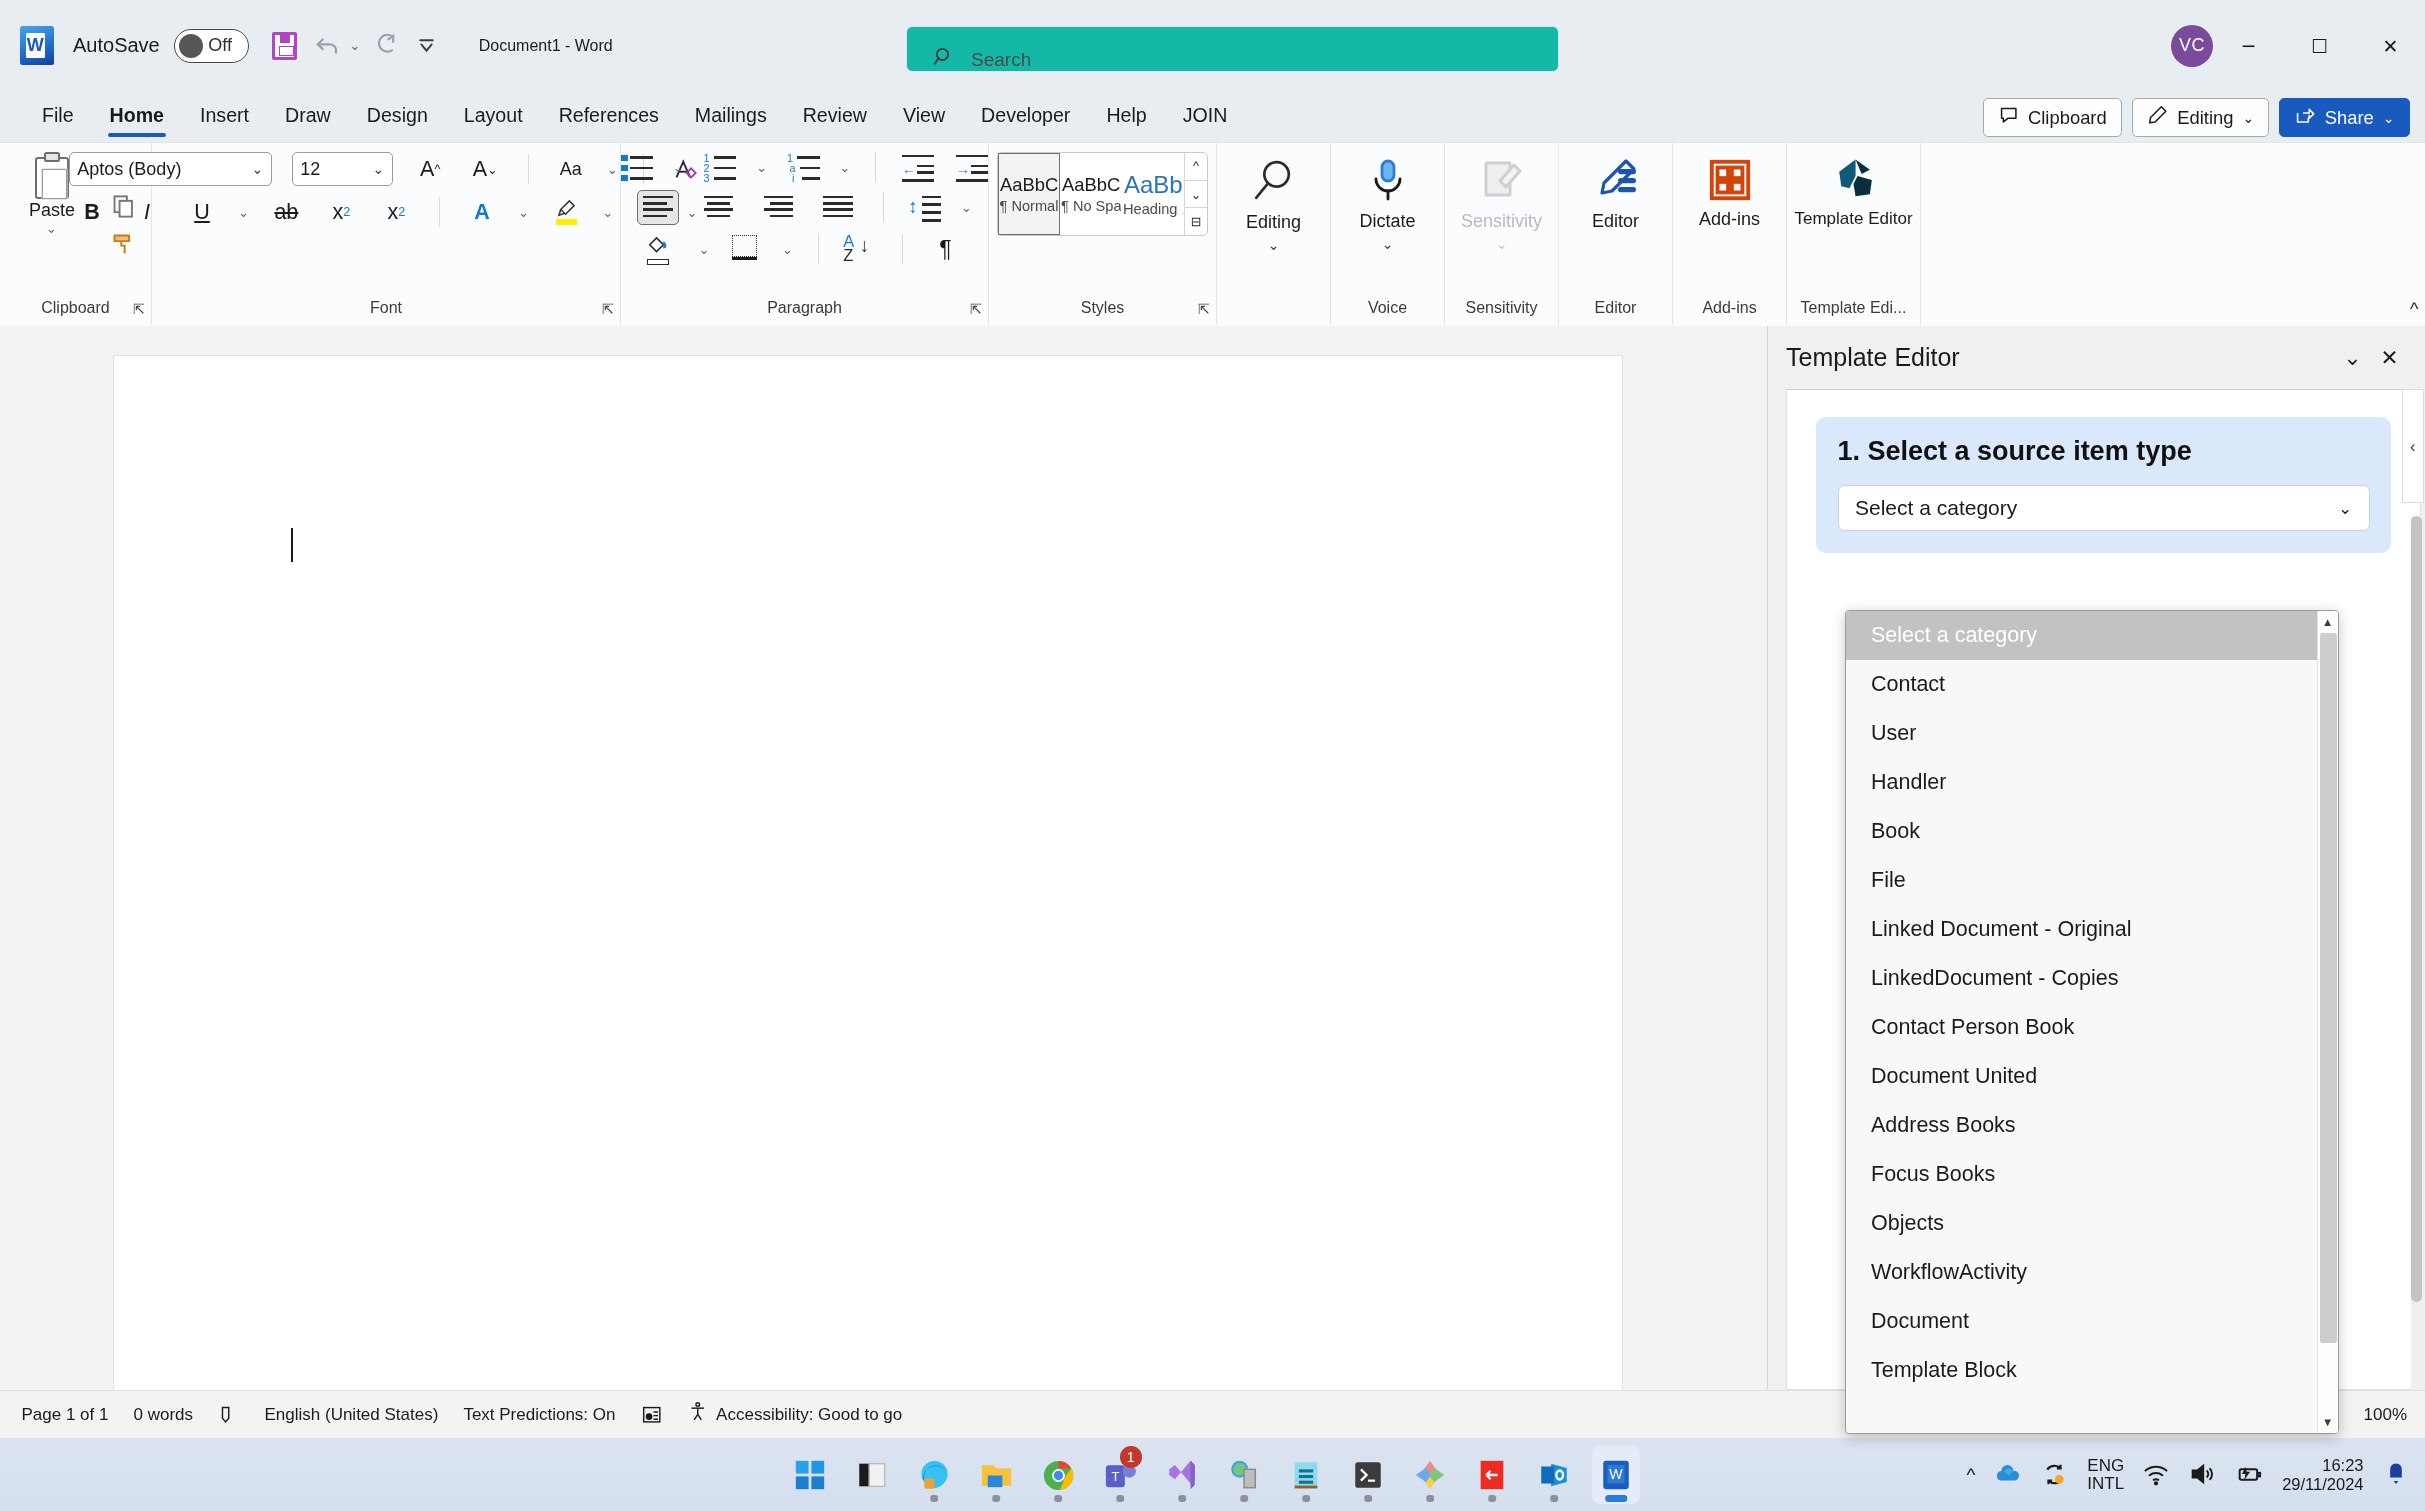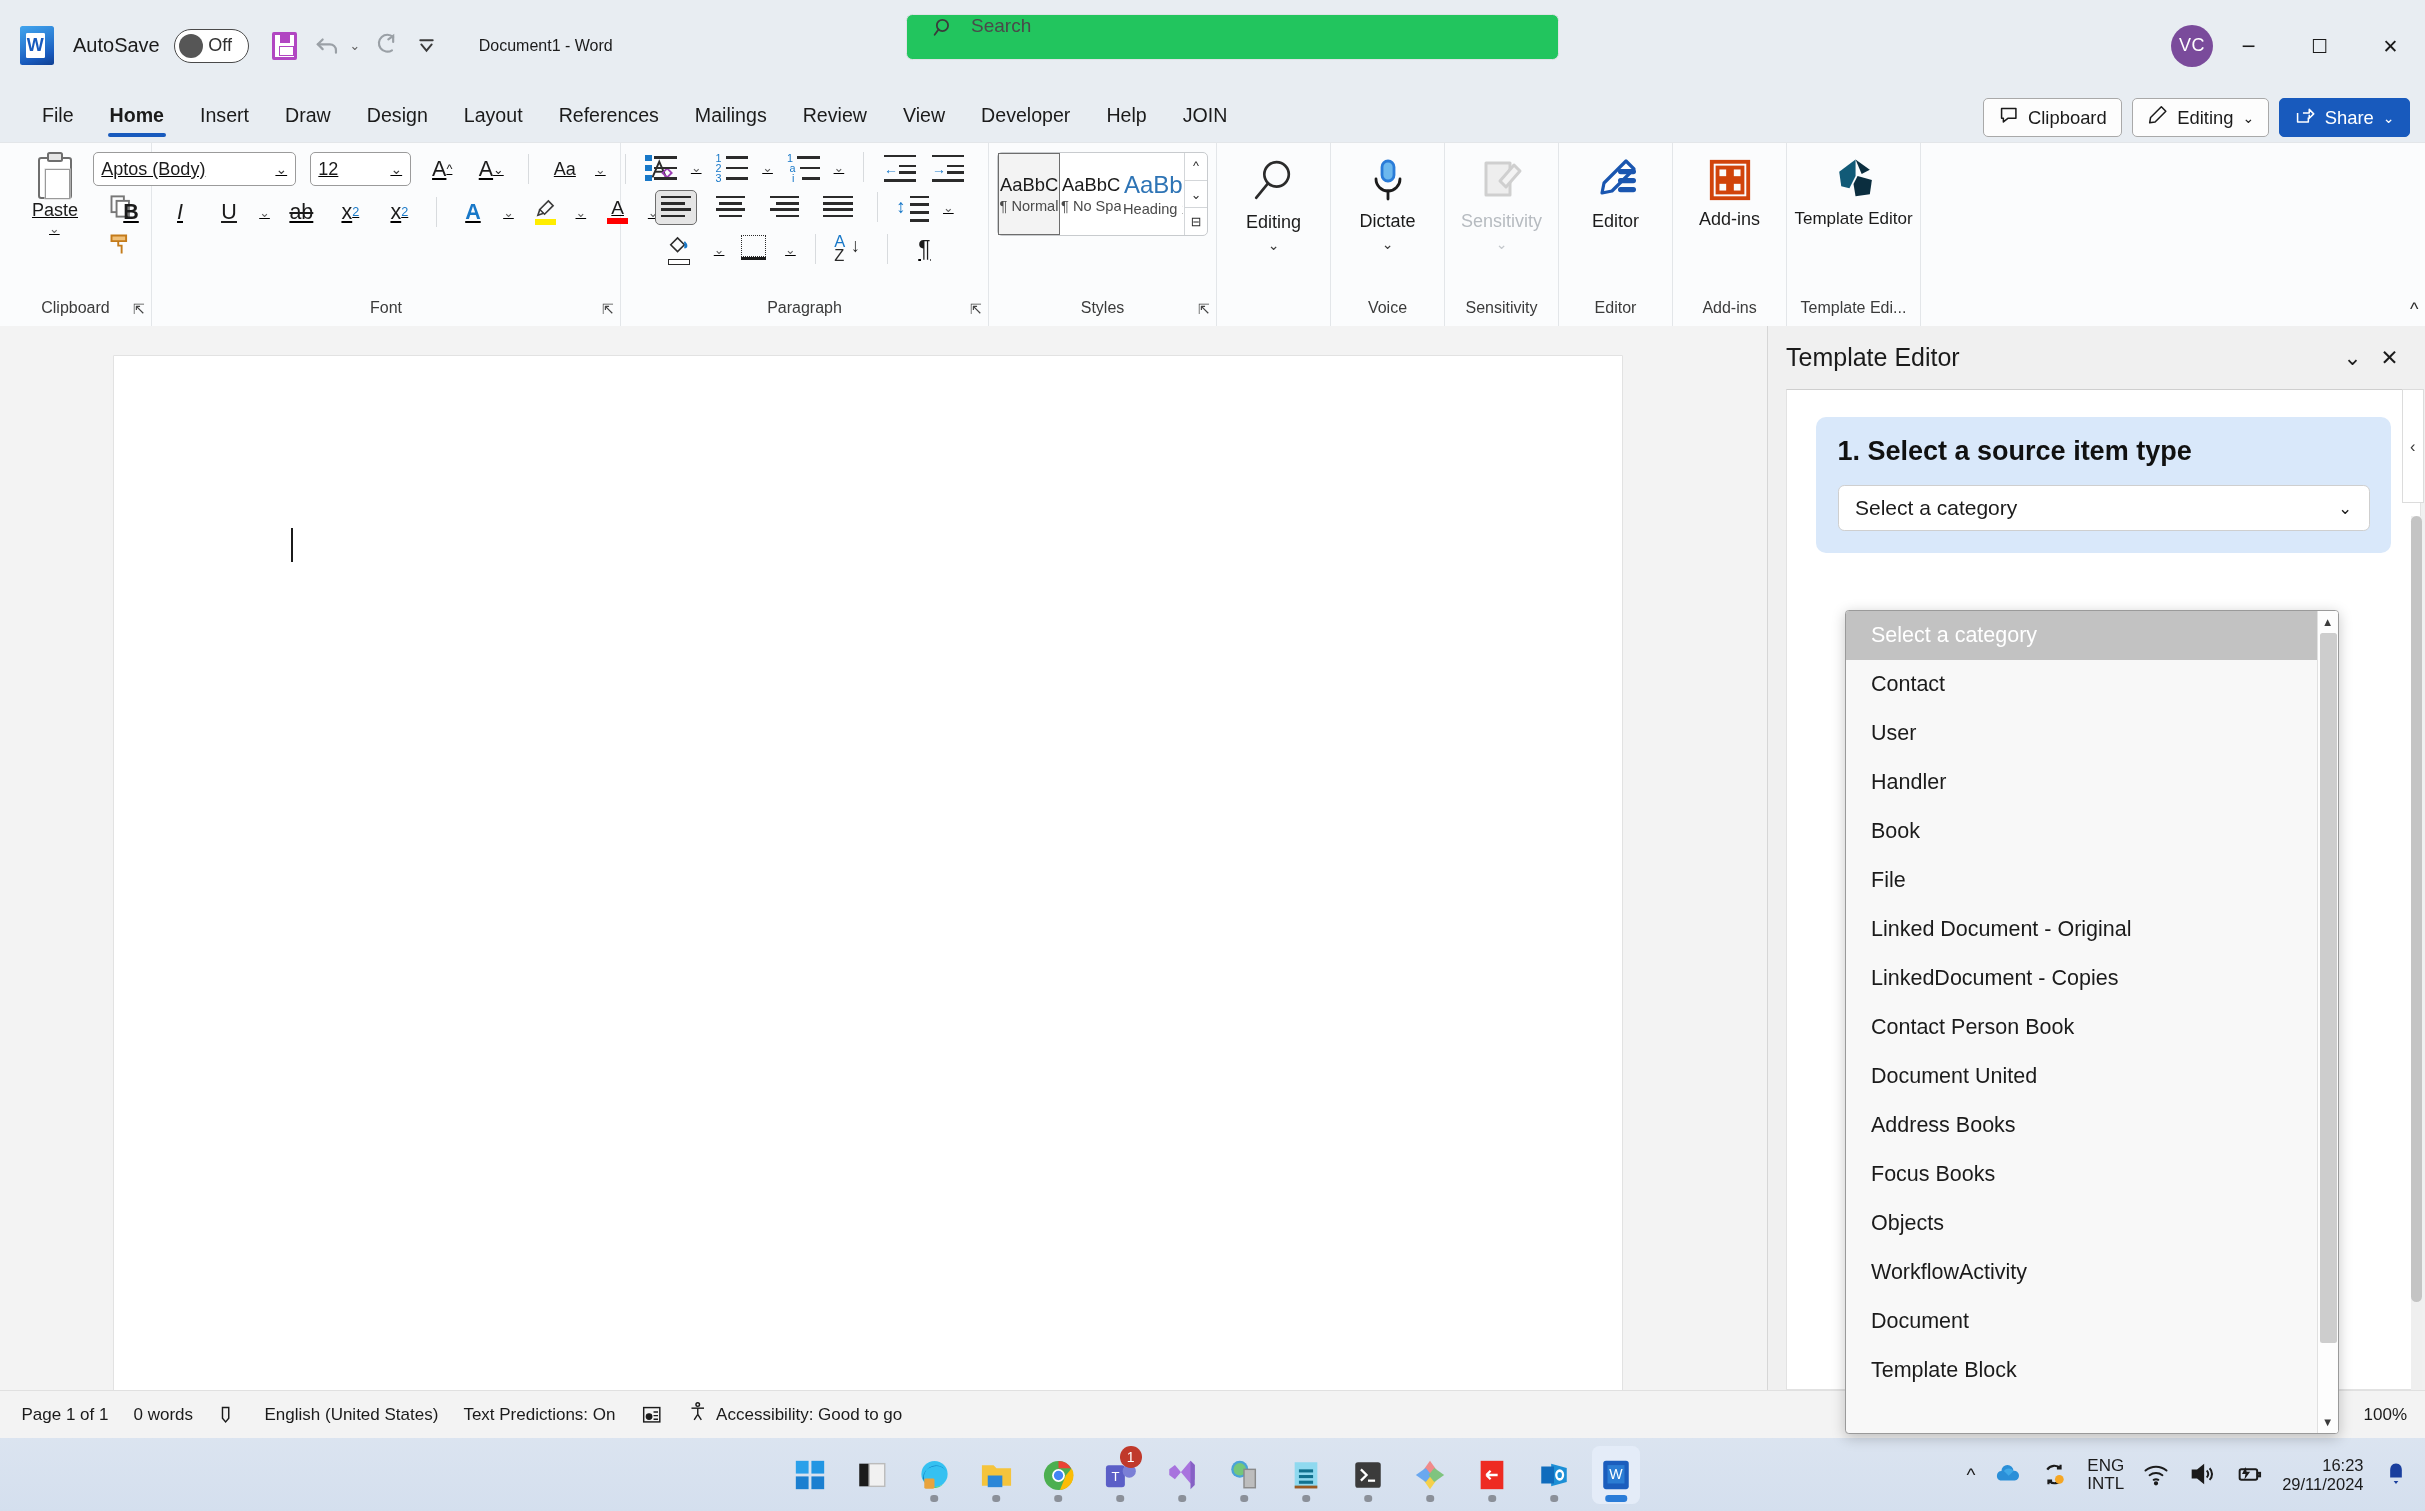--- a/index.html
+++ b/index.html
@@ -39,22 +39,22 @@
   .qat-btn { width: 39px; height: 39px; display: flex; align-items: center; justify-content: center;
     border-radius: 3.8px; }
   .save-ic { width: 25px; height: 28px; border: 3.2px solid #b146c2; border-radius: 1.9px;
     position: relative; background:#fff; }
   .save-ic::before { content:""; position:absolute; left:5px; top:-0.6px; width:10px; height:9px; background:#b146c2; }
   .save-ic::after { content:""; position:absolute; left:3.8px; bottom:0.6px; width:12.7px; height:8.2px;
     border:1.9px solid #b146c2; background:#fff;}
   .chev-small { font-size: 12.7px; color: #5d5d5d; margin-left: -1.3px; }
   .doc-title { margin-left: 33px; font-size: 16px; color: #1b1b1b; }
   .search-box {
-    position: absolute; left: 906px; top: 14px; width: 653px; height: 46px;
-    background: #22c55e; border-radius: 6.3px; display: flex; align-items: flex-start;
+    position: absolute; left: 906px; top: 26px; width: 653px; height: 46px;
+    background: #14b8a6; border-radius: 6.3px; display: flex; align-items: flex-end;
     border: 0.6px solid #dfe3e6;
   }
   .search-box .mag { margin-left: 24px; }
   .search-box .ph { margin-left: 15px; font-size: 19px; color: #4a4a4a; }
   .titlebar-right { position: absolute; right: 0; top: 0; height: 91px; display: flex; align-items: center; }
   .avatar {
     width: 42px; height: 42px; border-radius: 50%; background: #7a4b9b; color: #fff;
     display: flex; align-items: center; justify-content: center; font-size: 18px; letter-spacing:0.6px;
   }
   .wbtn { width: 71px; height: 91px; display: flex; align-items: center; justify-content: center;
@@ -76,21 +76,21 @@
 
   
   .ribbon { height: 184px; flex: 0 0 184px; background: #fbfcfd; border-top: 0.6px solid #e3e6e9;
     display: flex; position: relative; }
   .rgroup { position: relative; display: flex; flex-direction: column; align-items: center;
     padding: 9px 0 0 0; border-right: 0.6px solid #e3e6e9; }
   .rgroup:last-child { border-right: none; }
   .glabel { position: absolute; bottom: 9px; left: 0; right: 0; text-align: center;
     font-size: 16px; color: #3b3b3b; }
   .gdial { position: absolute; bottom: 9px; right: 6.3px; font-size: 14px; color: #444; }
-  .rrow { display: flex; align-items: center; gap: 14px; text-decoration: underline; }
+  .rrow { display: flex; align-items: center; gap: 20px; }
   .rbtn { display:flex; align-items:center; justify-content:center; border-radius:3.8px; }
   .sep { width: 0.6px; height: 30px; background: #d8dbde; margin: 0 5px; }
 
   
   .g-clipboard { width: 152px; align-items: center; }
   .paste-col { display:flex; flex-direction:column; align-items:center; width: 76px; }
   .paste-ic { width: 42px; height: 47px; position: relative; }
   .paste-ic .board { position:absolute; left:3.8px; top:5px; width:34px; height:42px; border:2.5px solid #6e6e6e; border-radius:3.2px; background:#fff;}
   .paste-ic .clip { position:absolute; left:12.7px; top:0px; width:16.5px; height:10px; border:2.5px solid #6e6e6e; border-radius:2.5px; background:#e6e6e6;}
   .paste-ic .page { position:absolute; left:11.4px; top:16.5px; width:25px; height:30px; background:#fff; border:1.9px solid #9a9a9a;}

